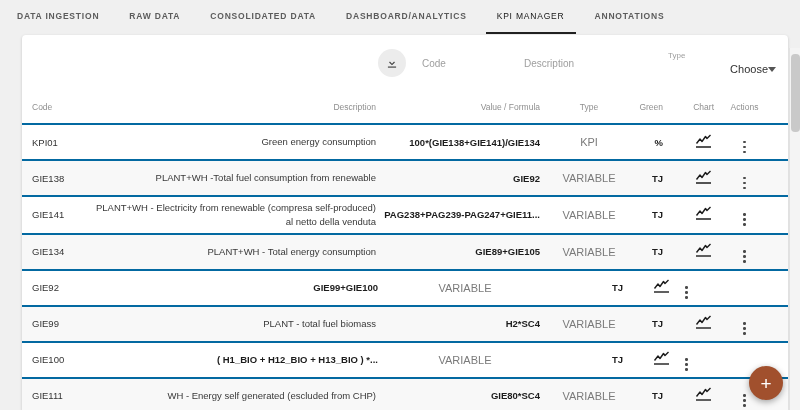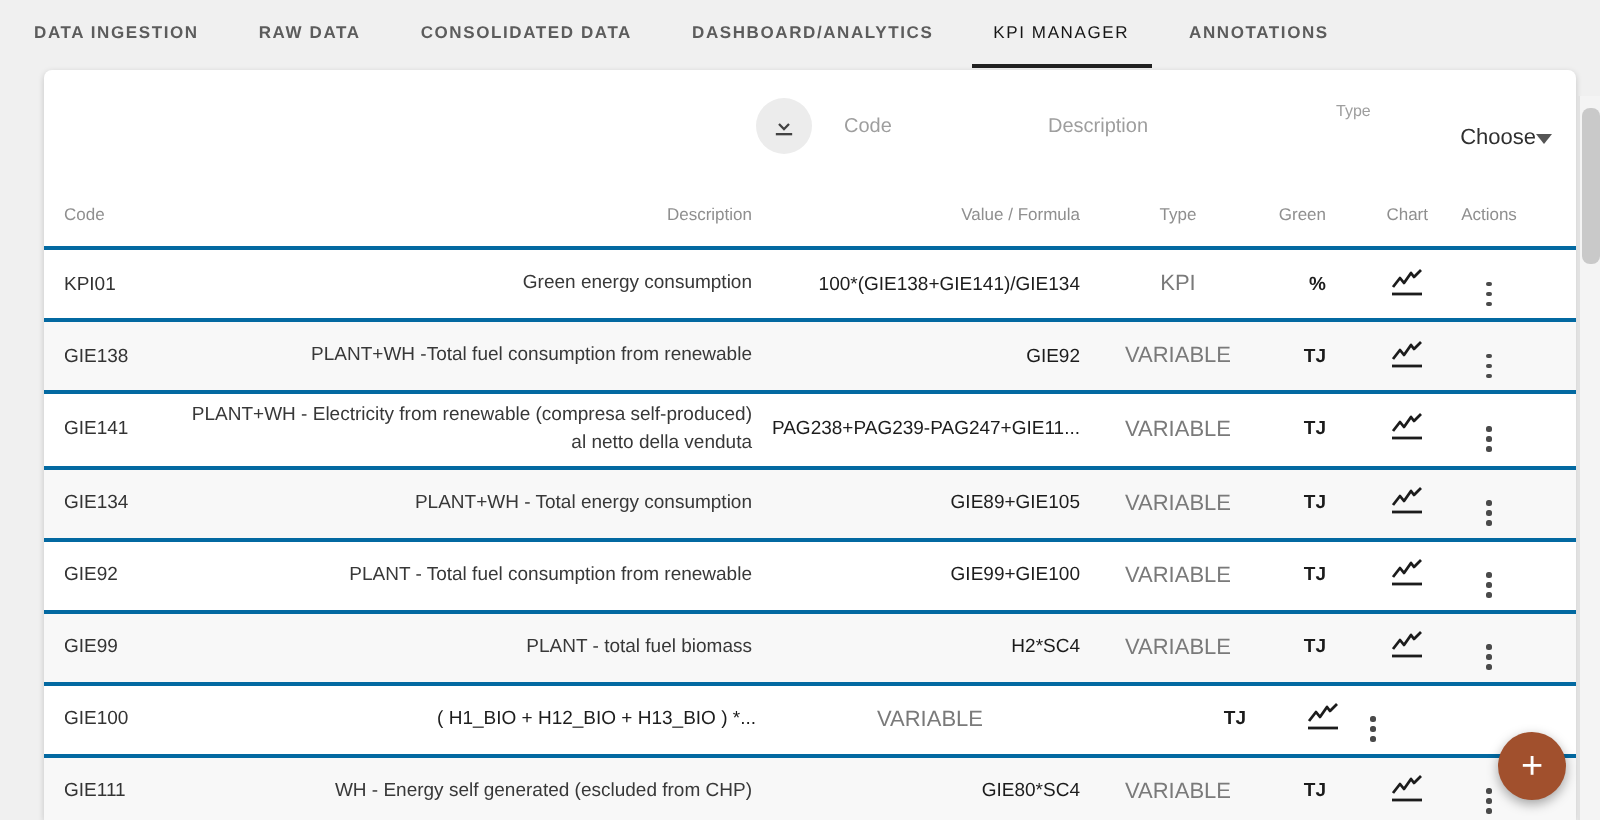--- a/index.html
+++ b/index.html
@@ -114,21 +114,21 @@
   .trow {
     min-height: 35px;
     border-top: 2px solid #0369a1;
     font-size: 9.5px;
     padding: 4px 0;
   }
   .trow:nth-child(even) { background: #f8f8f8; }
 
   .c-code   { padding-left: 10px; text-align: left; }
   .c-desc   { padding-right: 8px; text-align: right; line-height: 1.45; color: #383838; }
-  .c-value  { padding-right: 6px; text-align: right; font-weight: normal; color: #1c1c1c; }
+  .c-value  { padding-right: 6px; text-align: right; font-weight: bold; color: #1c1c1c; }
   .c-type   { text-align: center; color: #7a7a7a; font-size: 11px; }
   .c-unit   { text-align: right; padding-right: 9px; font-weight: bold; color: #1c1c1c; }
   .c-chart  { text-align: right; }
   .c-actions{ text-align: center; padding-right: 13px; }
 
   .thead .c-desc, .thead .c-value { font-weight: normal; color: #8f8f8f; }
   .thead .c-unit { font-weight: normal; color: #8f8f8f; }
   .thead .c-type { color: #8f8f8f; font-size: 8.5px; }
 
   .chart-btn, .kebab-btn {
@@ -323,21 +323,20 @@
         <span class="kebab">
               <i></i>
               <i></i>
               <i></i>
             </span>
       </button>
     </span>
   </div>
       <div class="grid-cols trow">
     <span class="c-code">GIE92</span>
-    <span class="c-desc">PLANT - Total fuel consumption from renewable</span>
     <span class="c-value">GIE99+GIE100</span>
     <span class="c-type">VARIABLE</span>
     <span class="c-unit">TJ</span>
     <span class="c-chart">
       <button class="chart-btn">
         <span style="display:inline-flex">
           <svg viewBox="0 0 17 14" fill="none" xmlns="http://www.w3.org/2000/svg">
             <path d="M1 13h15" stroke="#1c1c1c" stroke-width="1.4"></path>
             <path d="M1.5 9.5 L5 5 L7 7.5 L10.5 2.5 L12 4.5 L15.5 1" stroke="#1c1c1c" stroke-width="1.4" stroke-linejoin="round"></path>
           </svg>

